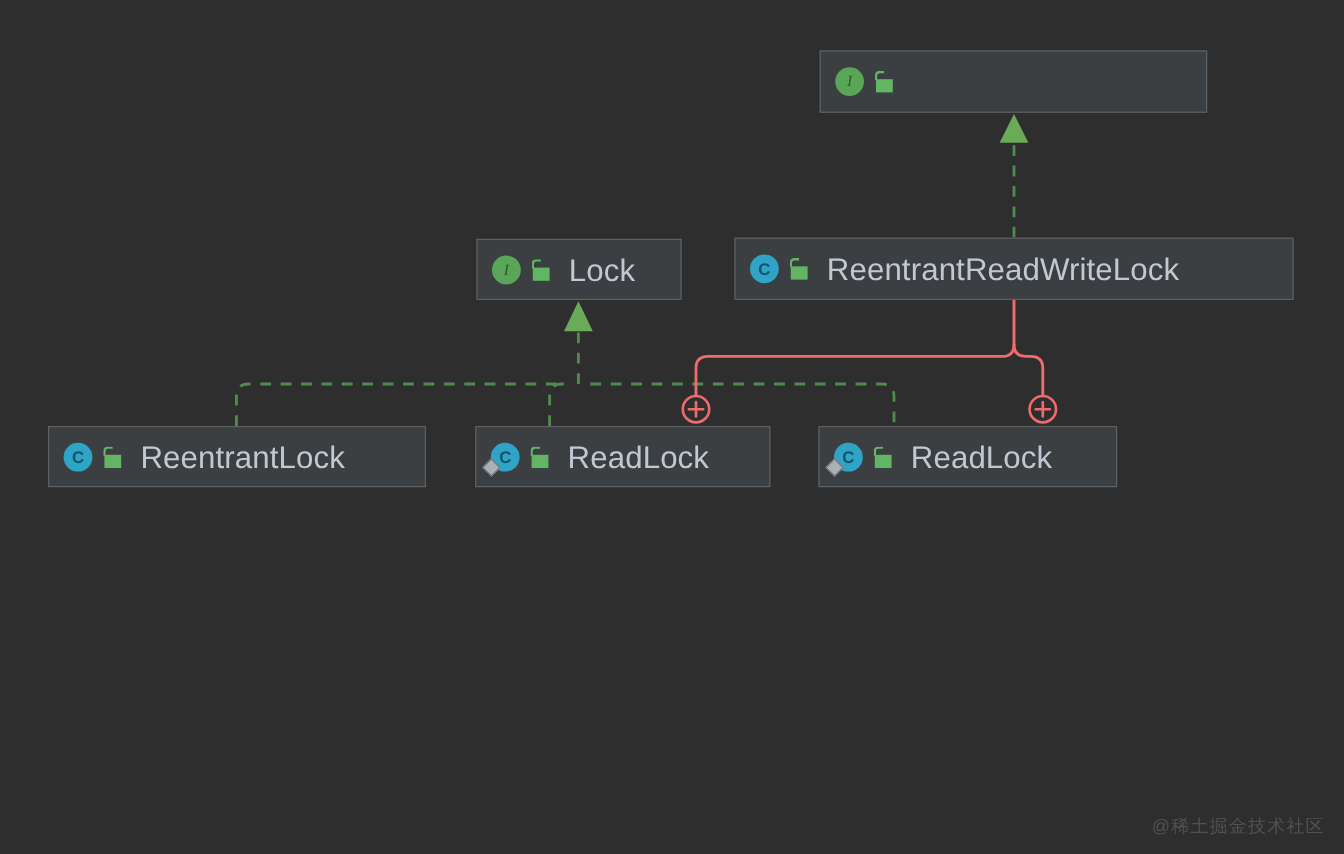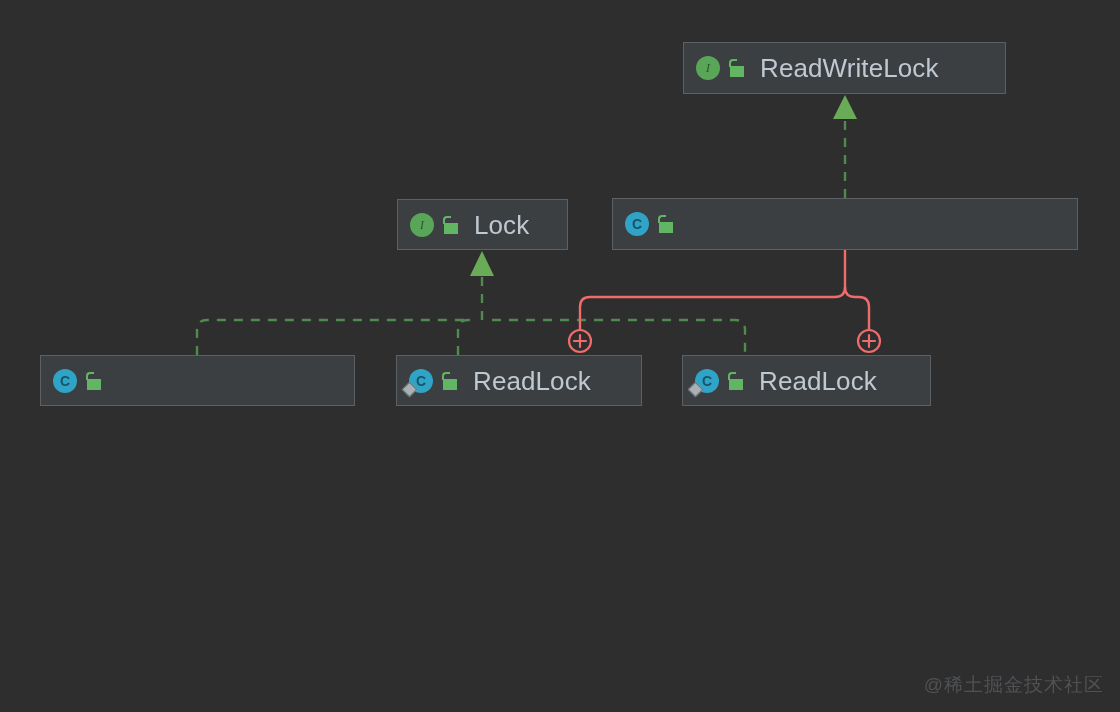--- a/index.html
+++ b/index.html
@@ -119,21 +119,21 @@
     border-top-left-radius: 4px;
     box-sizing: border-box;
   }
 
   
   #watermark {
     position: absolute;
     right: 16px;
     bottom: 14px;
     color: #4f5154;
-    font-size: 19px;
+    font-size: 15px;
     letter-spacing: 1px;
     user-select: none;
   }
 </style>
 </head>
 <body>
 
 <div id="canvas">
 
   <svg id="edges" viewBox="0 0 1120 712" width="1120" height="712">
@@ -171,21 +171,20 @@
   </svg>
 
   <div class="node" style="left:683px; top:42px; width:323px; height:52px;">
     <span class="icon-wrap">
       <span class="kind-circle kind-interface">I</span>
     </span>
     <span class="lock-icon">
       <span class="lock-shackle"></span>
       <span class="lock-body"></span>
     </span>
-    <span class="node-label">ReadWriteLock</span>
   </div>
 
   <div class="node" style="left:397px; top:199px; width:171px; height:51px;">
     <span class="icon-wrap">
       <span class="kind-circle kind-interface">I</span>
     </span>
     <span class="lock-icon">
       <span class="lock-shackle"></span>
       <span class="lock-body"></span>
     </span>
@@ -193,30 +192,32 @@
   </div>
 
   <div class="node" style="left:612px; top:198px; width:466px; height:52px;">
     <span class="icon-wrap">
       <span class="kind-circle kind-class">C</span>
     </span>
     <span class="lock-icon">
       <span class="lock-shackle"></span>
       <span class="lock-body"></span>
     </span>
+    <span class="node-label">ReentrantReadWriteLock</span>
   </div>
 
   <div class="node" style="left:40px; top:355px; width:315px; height:51px;">
     <span class="icon-wrap">
       <span class="kind-circle kind-class">C</span>
     </span>
     <span class="lock-icon">
       <span class="lock-shackle"></span>
       <span class="lock-body"></span>
     </span>
+    <span class="node-label">ReentrantLock</span>
   </div>
 
   <div class="node" style="left:396px; top:355px; width:246px; height:51px;">
     <span class="icon-wrap">
       <span class="kind-circle kind-class">C</span>
       <span class="static-marker"></span>
     </span>
     <span class="lock-icon">
       <span class="lock-shackle"></span>
       <span class="lock-body"></span>

